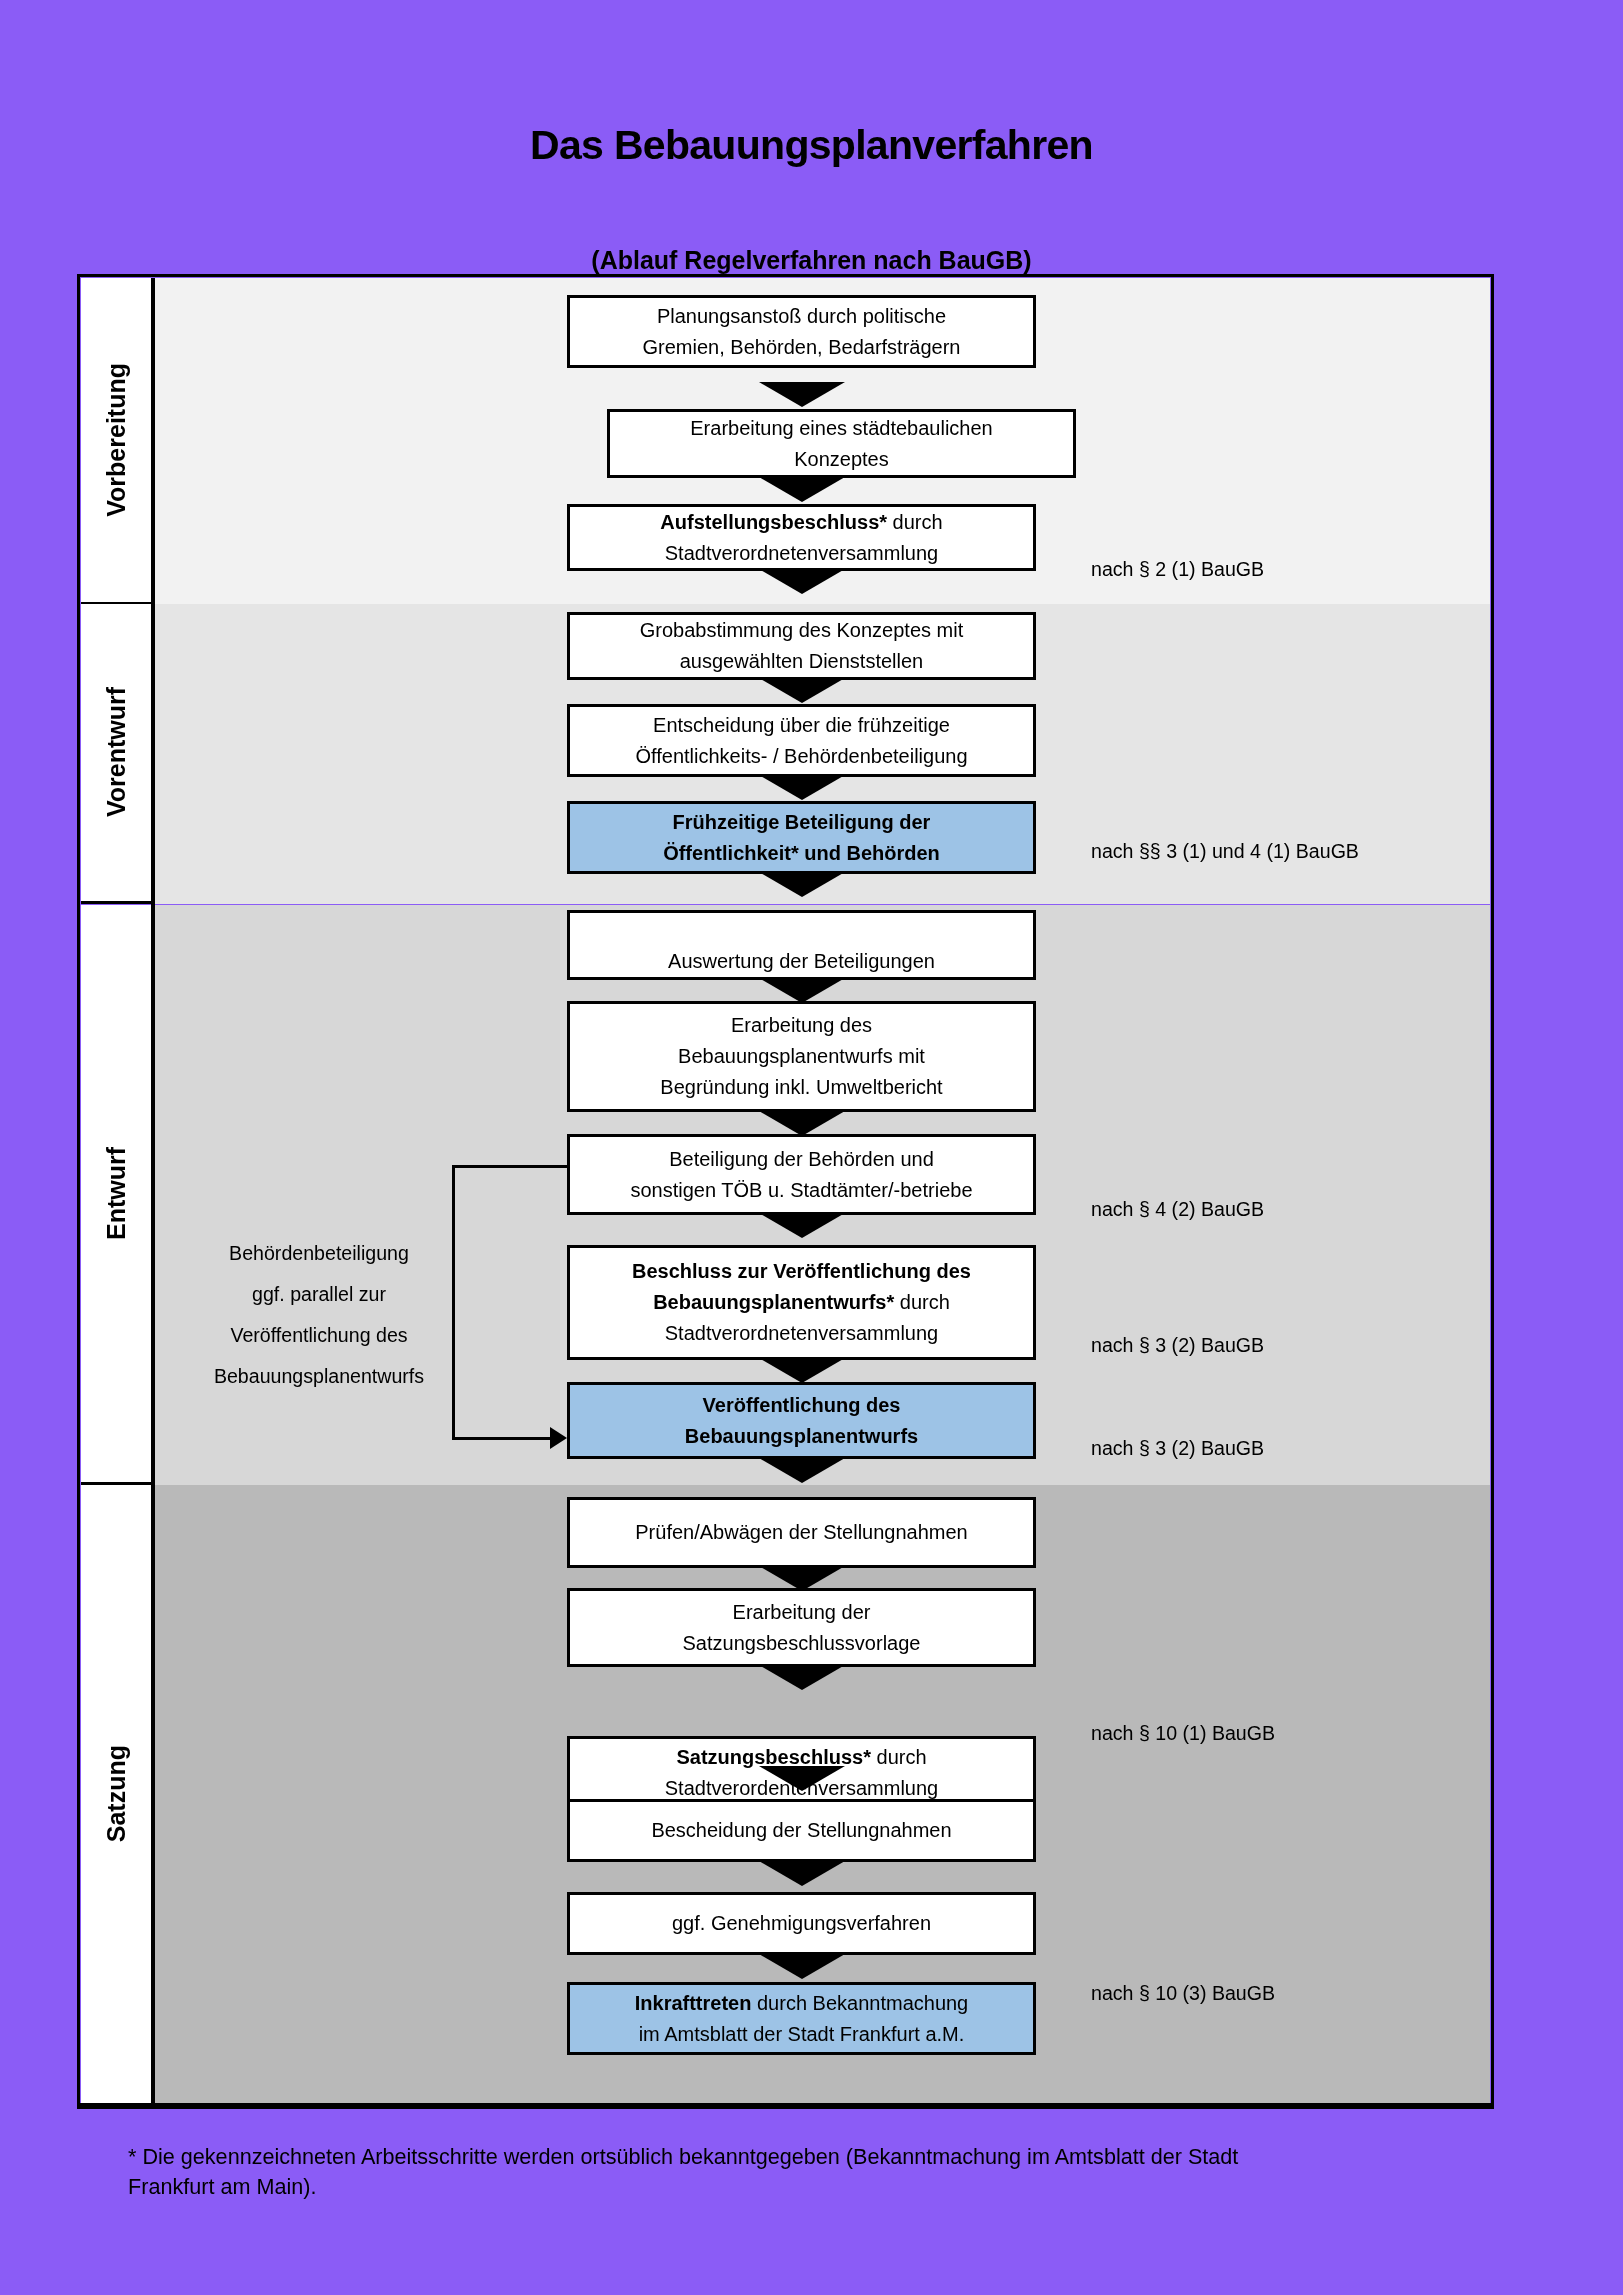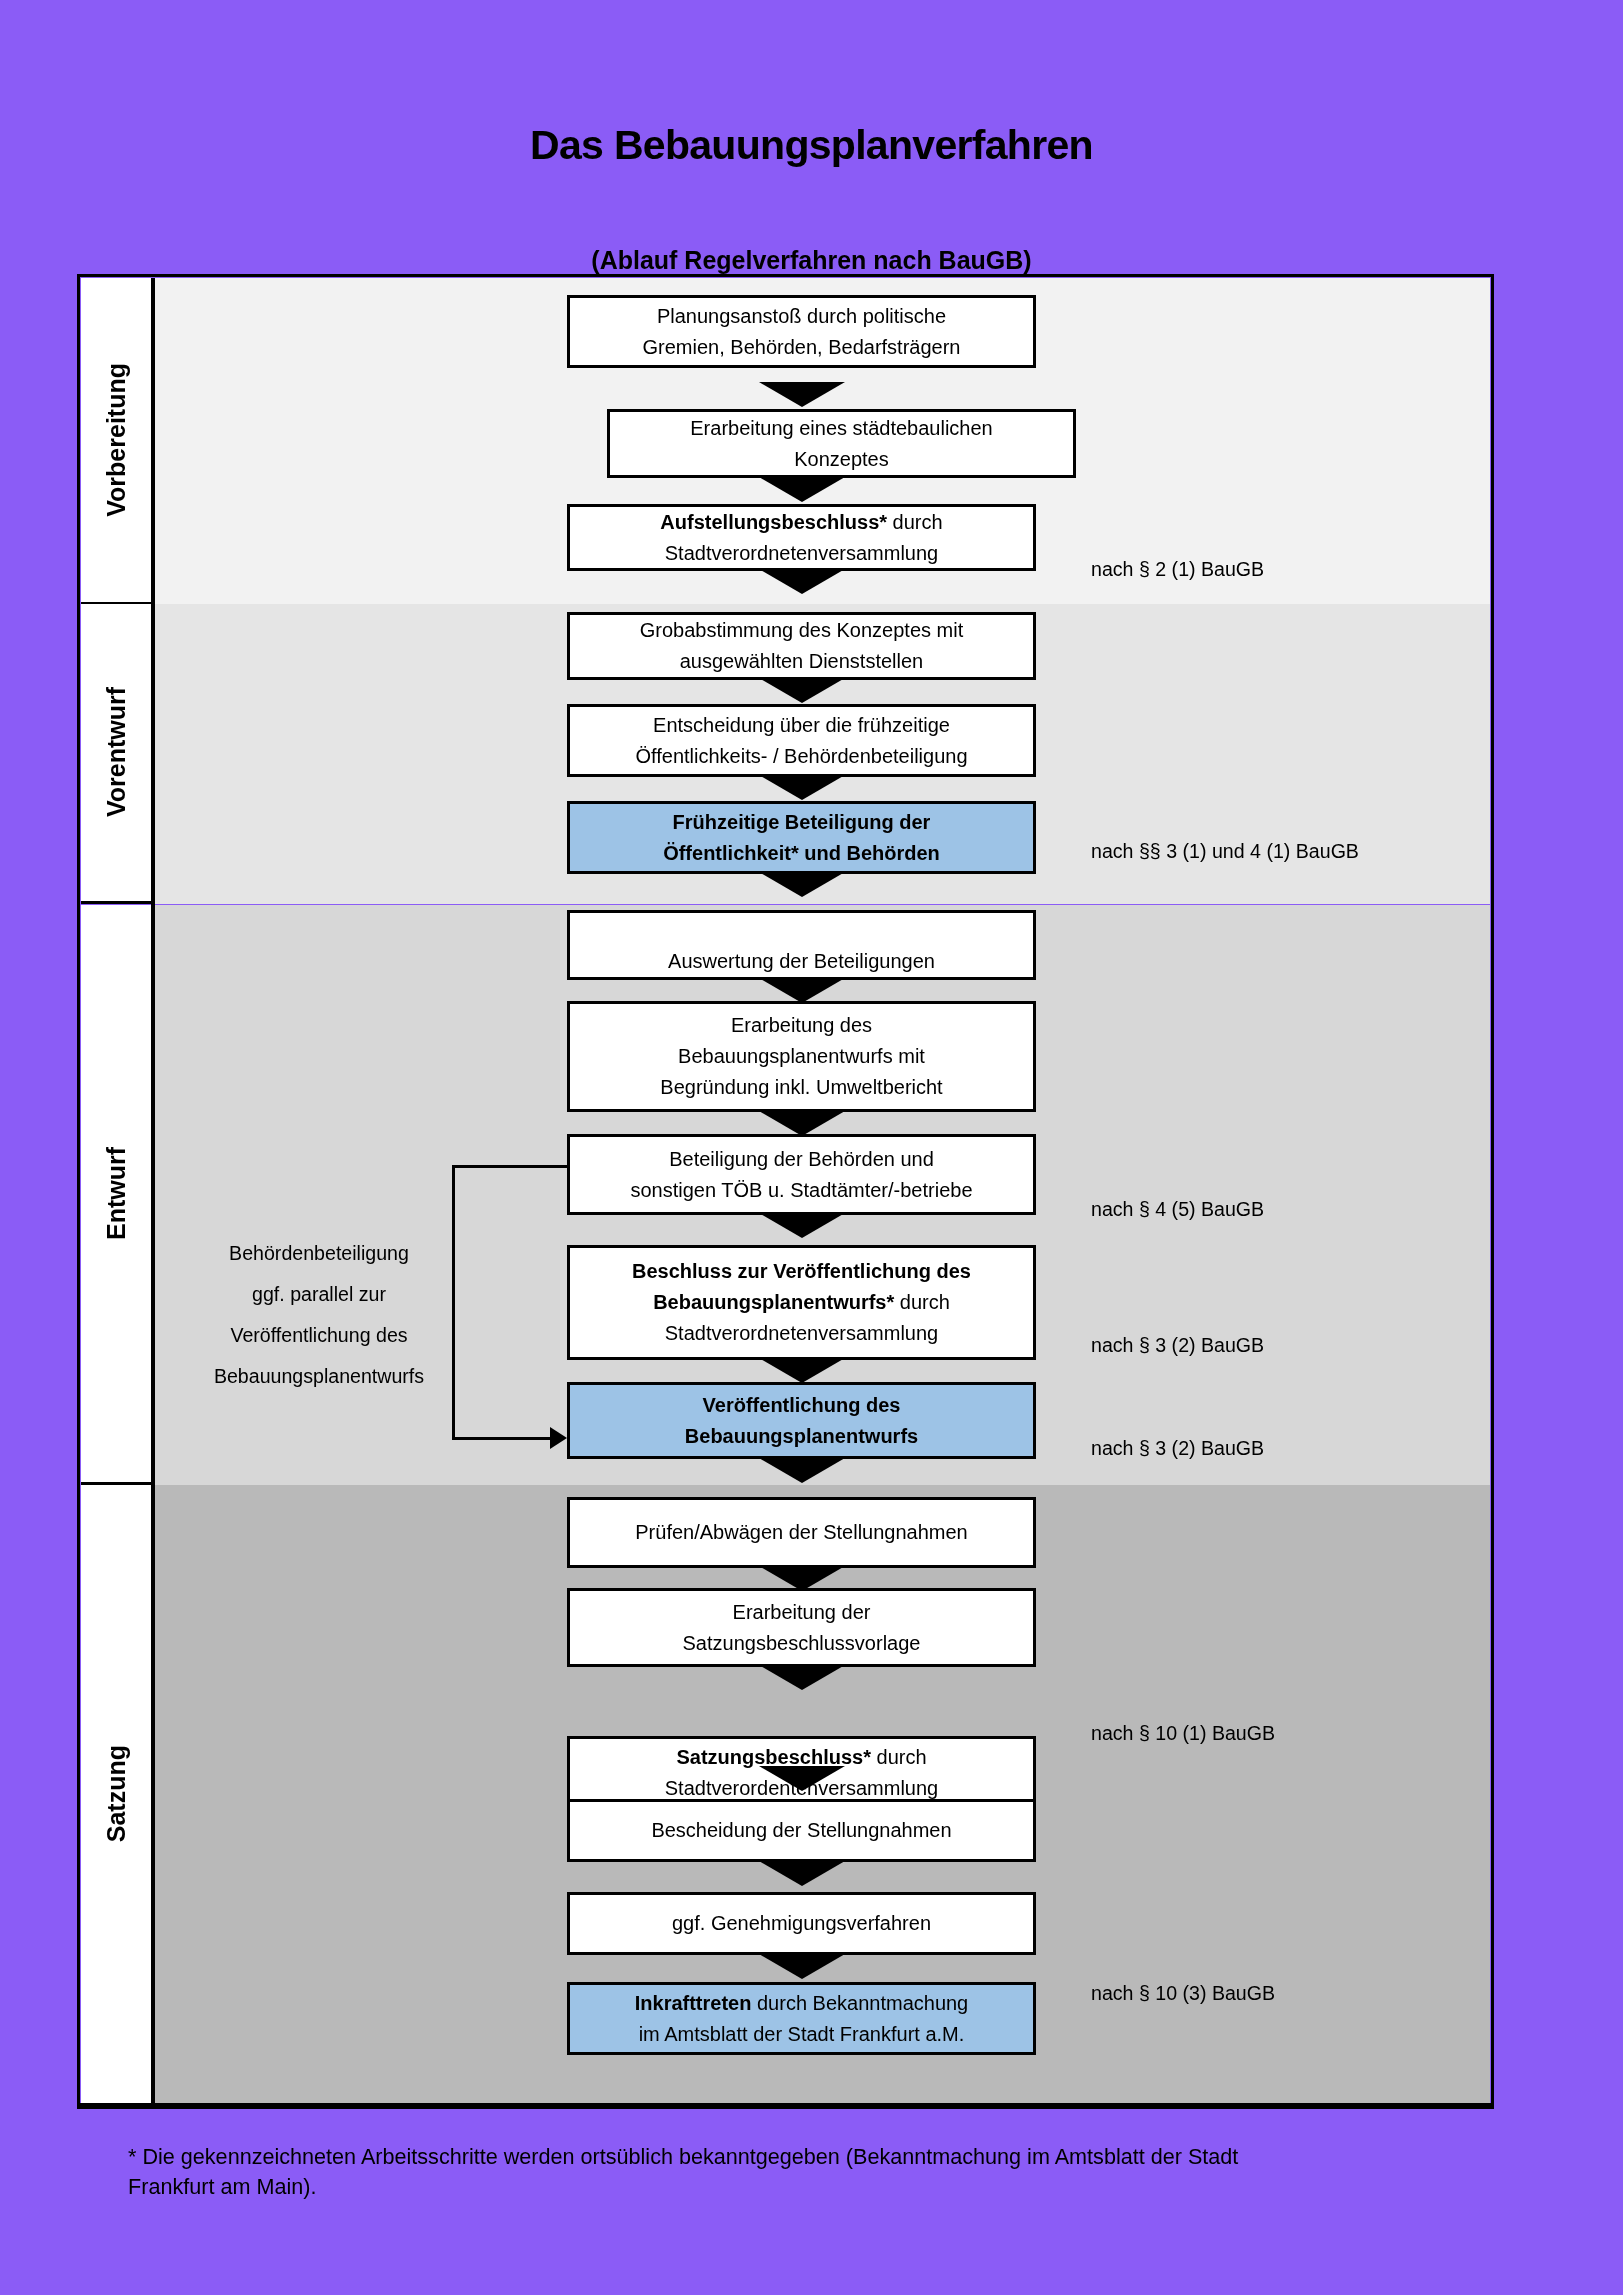--- a/index.html
+++ b/index.html
@@ -174,21 +174,21 @@
       </div>
       <div class="arrow" style="top: 1954px;"></div>
       <div class="fbox" style="top: 1982px; height: 73px; background: rgb(157, 195, 230);">
         <div class="ftxt"><span class="b">Inkrafttreten</span><span> durch Bekanntmachung
 im Amtsblatt der Stadt Frankfurt a.M.</span></div>
       </div>
     </div>
   <div id="annos">
       <div class="anno" style="top: 569px;">nach § 2 (1) BauGB</div>
       <div class="anno" style="top: 851px;">nach §§ 3 (1) und 4 (1) BauGB</div>
-      <div class="anno" style="top: 1209px;">nach § 4 (5) BauGB</div>
+      <div class="anno" style="top: 1209px;">nach § 4 (2) BauGB</div>
       <div class="anno" style="top: 1345px;">nach § 3 (2) BauGB</div>
       <div class="anno" style="top: 1448px;">nach § 3 (2) BauGB</div>
       <div class="anno" style="top: 1733px;">nach § 10 (1) BauGB</div>
       <div class="anno" style="top: 1993px;">nach § 10 (3) BauGB</div>
     </div>
 
   <div class="sidenote">Behördenbeteiligung
 ggf. parallel zur
 Veröffentlichung des
 Bebauungsplanentwurfs</div>

